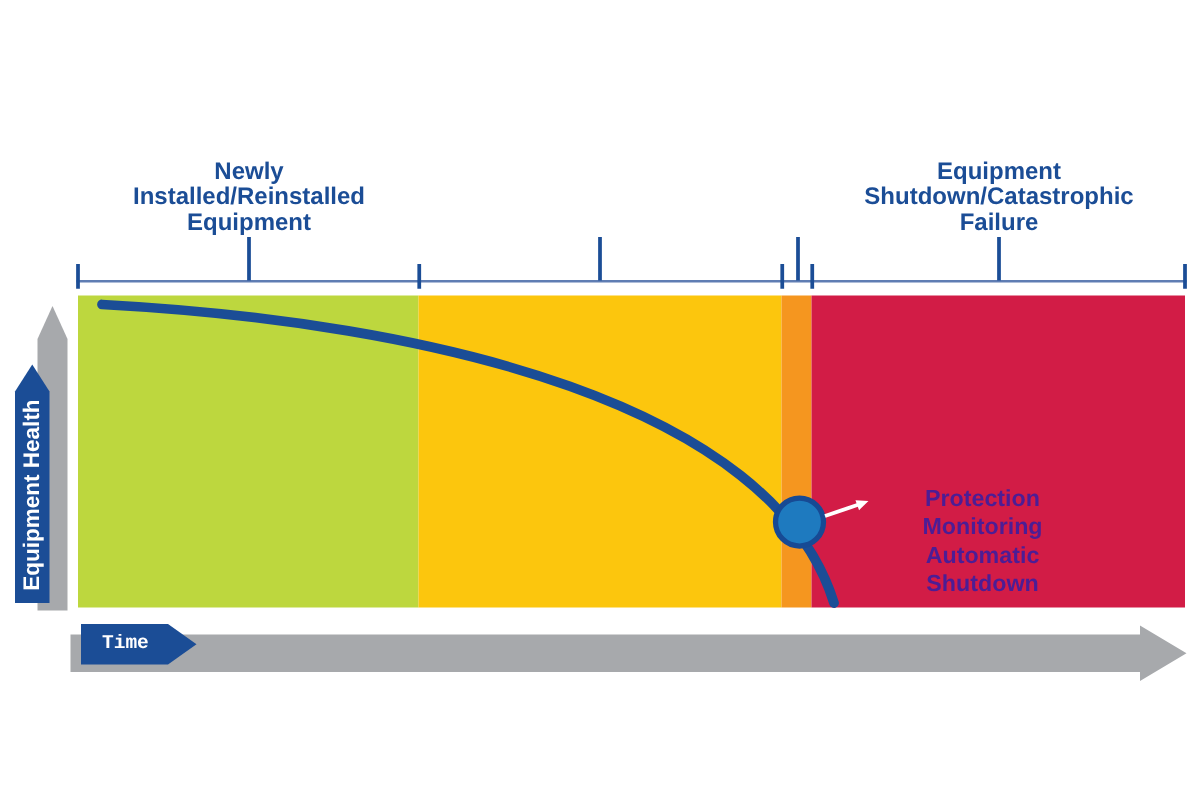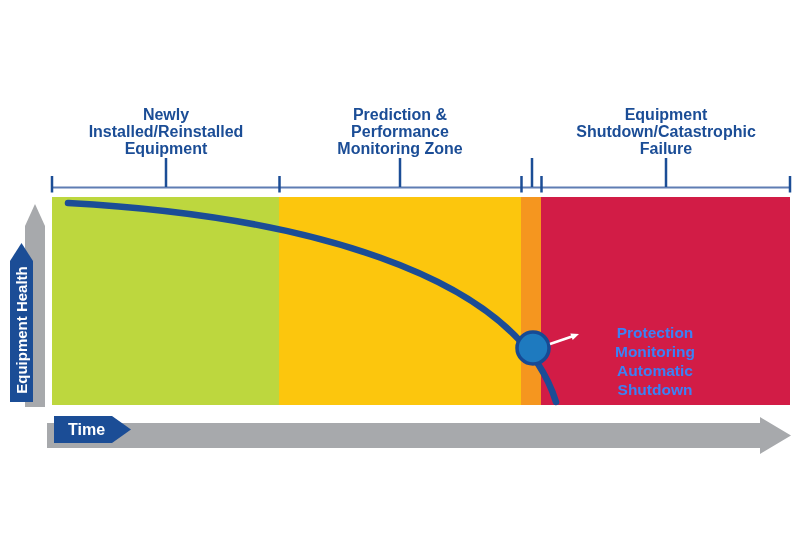--- a/index.html
+++ b/index.html
@@ -15,31 +15,31 @@
   .z4{left:541px;width:249px;background:#d21c46;}
   .overlay{position:absolute;left:0;top:0;width:800px;height:533px;}
   .zone-label{
     position:absolute;top:94px;transform:translateX(-50%);
     color:#1b4d96;font-weight:700;font-size:16px;line-height:17px;
     text-align:center;white-space:pre-line;
   }
   .lbl1{left:166px;} .lbl2{left:400px;} .lbl3{left:532px;} .lbl4{left:666px;}
   .annotation{
     position:absolute;left:655px;top:311px;transform:translateX(-50%);
-    color:#3b82f6;font-weight:700;font-size:15.5px;line-height:19px;
+    color:#4c1d95;font-weight:700;font-size:15.5px;line-height:19px;
     text-align:center;white-space:pre-line;
   }
   .y-axis-label{
     position:absolute;left:-51px;top:310px;width:144px;height:16px;
     transform:rotate(-90deg);
     color:#ffffff;font-weight:700;font-size:15px;text-align:center;
   }
   .x-axis-label{
     position:absolute;left:68px;top:409px;
-    color:#ffffff;font-weight:700;font-size:16px;
+    color:#ffffff;font-weight:700;font-size:13px;font-family:Liberation Mono, monospace;
   }
 </style>
 </head>
 <body>
 
 <div class="stage">
 
   <div class="zone z1"></div>
   <div class="zone z2"></div>
   <div class="zone z3"></div>
@@ -76,23 +76,20 @@
 
     <circle cx="533" cy="336" r="16" fill="#1e7abf" stroke="#174a94" stroke-width="3.5"></circle>
 
     <line x1="550" y1="332" x2="572" y2="324.5" stroke="#ffffff" stroke-width="2.6"></line>
     <polygon points="579,322 572.7,328.1 570.3,321.5" fill="#ffffff"></polygon>
   </svg>
 
   <div class="zone-label lbl1">Newly
 Installed/Reinstalled
 Equipment</div>
-  <div class="zone-label lbl2">Prediction &amp;
-Performance
-Monitoring Zone</div>
   <div class="zone-label lbl4">Equipment
 Shutdown/Catastrophic
 Failure</div>
 
   <div class="annotation">Protection Monitoring
 Automatic Shutdown</div>
 
   <div class="y-axis-label">Equipment Health</div>
   <div class="x-axis-label">Time</div>
 

